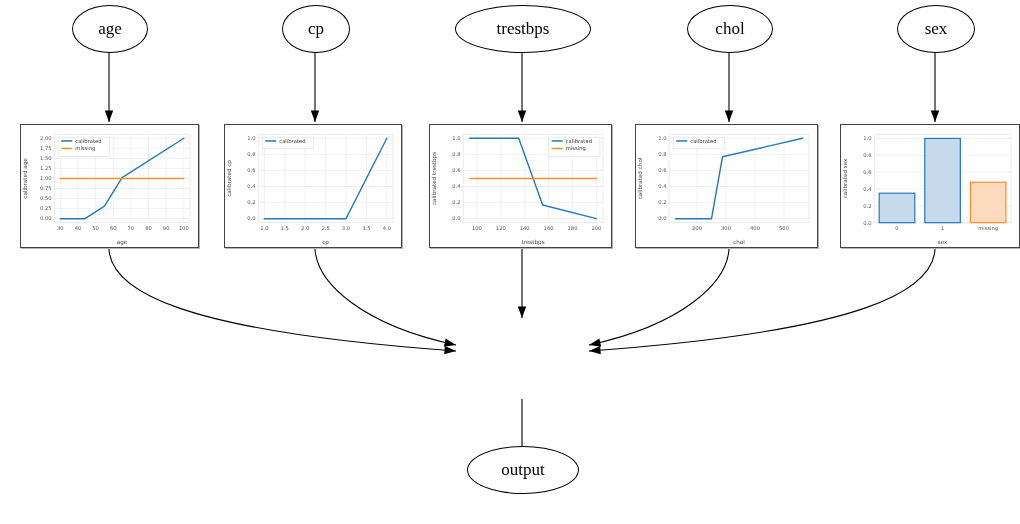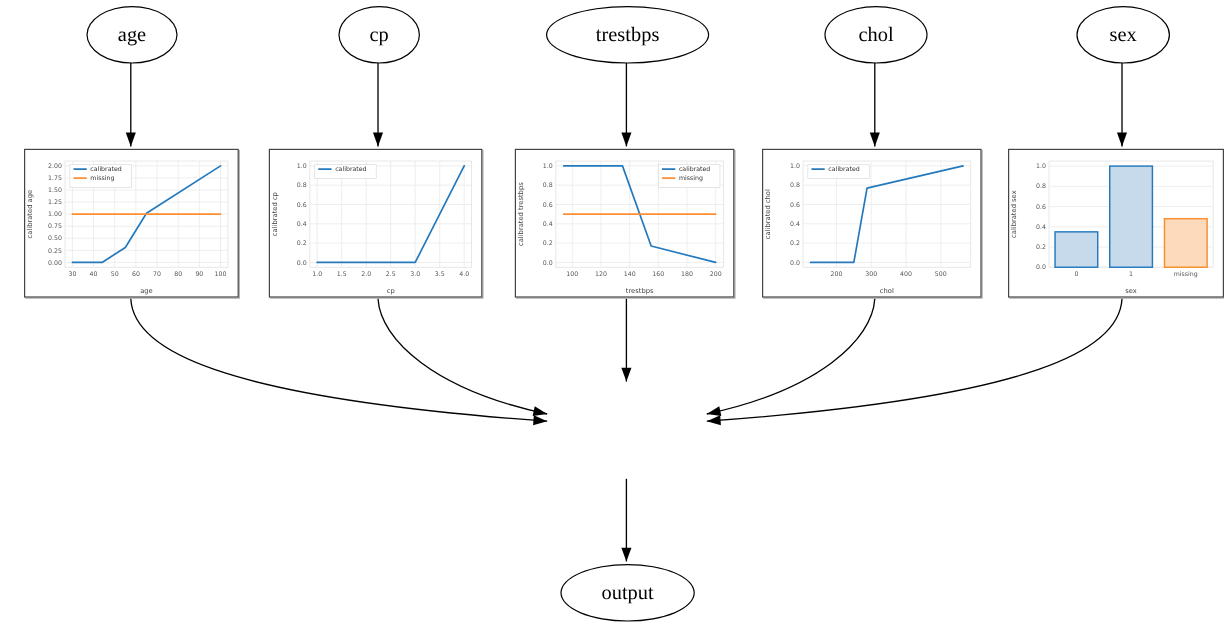--- a/index.html
+++ b/index.html
@@ -8,21 +8,21 @@
   #edge-layer{position:absolute;left:0;top:0;width:1020px;height:524px;z-index:1;}
   .node-ellipse{position:absolute;border:1px solid #000;border-radius:50%;background:#fff;
           display:flex;align-items:center;justify-content:center;font-size:17px;color:#000;z-index:2;}
   #n-age{left:60px;top:5px;width:74px;height:46px;}
   #n-cp{left:270px;top:5px;width:66px;height:46px;}
   #n-trestbps{left:443px;top:5px;width:134px;height:46px;}
   #n-chol{left:675px;top:5px;width:84px;height:46px;}
   #n-sex{left:885px;top:5px;width:76px;height:46px;}
   #n-lattice{position:absolute;left:446px;top:320px;width:127px;height:78px;border:2px solid #222;
           background:#fff;display:flex;align-items:center;justify-content:center;font-size:19px;z-index:2;}
-  #n-output{left:455px;top:470px;width:110px;height:46px;font-family:Liberation Serif, serif;}
+  #n-output{left:455px;top:446px;width:110px;height:46px;font-family:Liberation Serif, serif;}
   .chart{position:absolute;top:124px;height:124px;background:#fff;border:1.5px solid #444;
           box-sizing:border-box;z-index:2;box-shadow:1px 1px 0 rgba(130,130,130,.6);}
   .chart svg{display:block;width:100%;height:100%;}
   #c-age{left:8px;width:179px;}
   #c-cp{left:212px;width:178px;}
   #c-trestbps{left:417px;width:183px;}
   #c-chol{left:623px;width:183px;}
   #c-sex{left:828px;width:180px;}
   .chart text{font-family:"DejaVu Sans", sans-serif;}
 </style>

